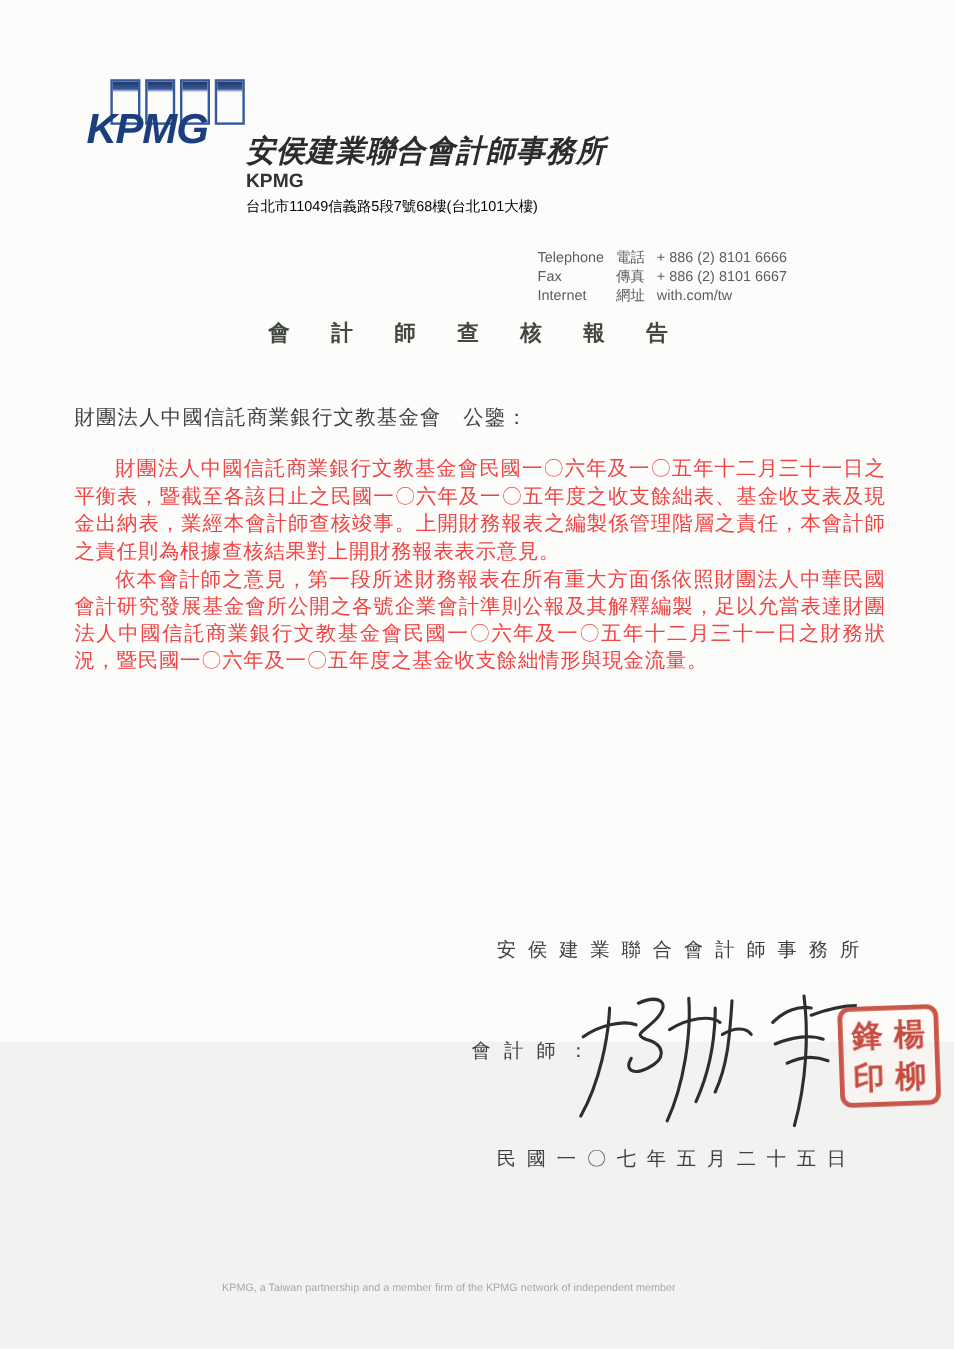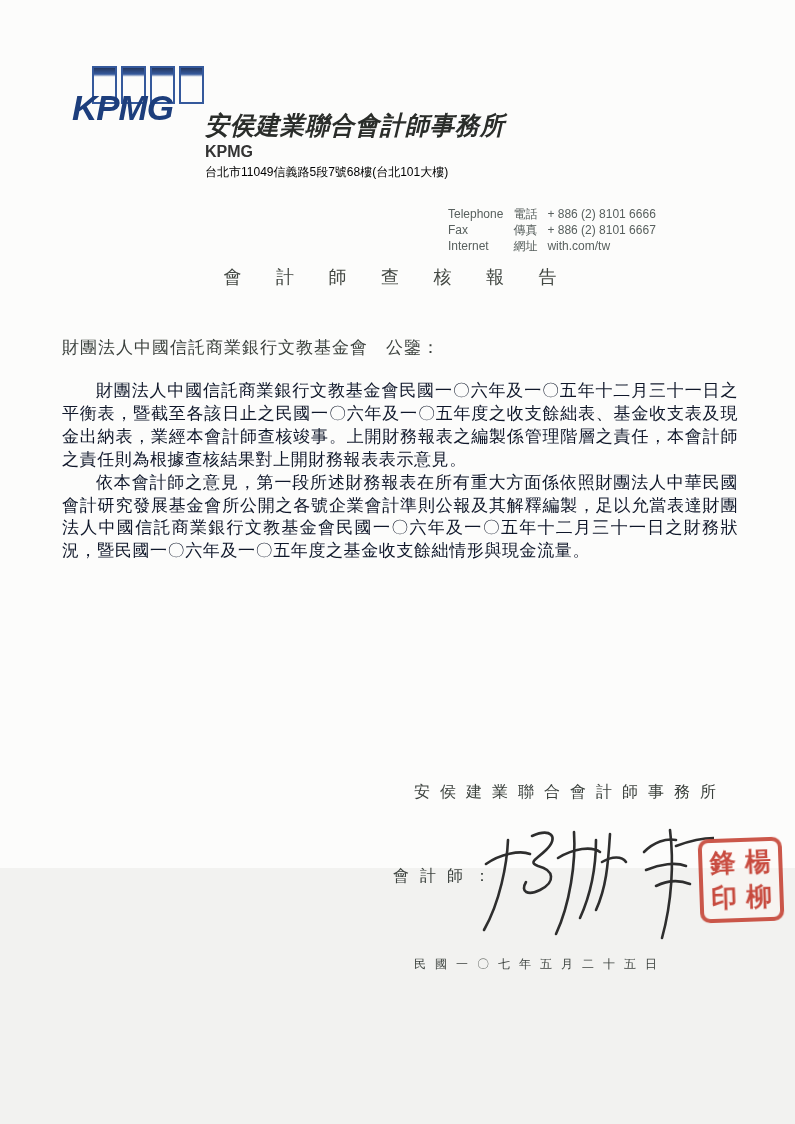--- a/index.html
+++ b/index.html
@@ -48,30 +48,30 @@
     font-family:"Liberation Sans","DejaVu Sans",sans-serif;
     font-size:12px;color:#58605e;line-height:16px;
     border-collapse:collapse;
     margin-top:48px;
   }
   .contact td{padding:0 10px 0 0;white-space:nowrap;}
   
   .report-title{
     position:absolute;left:0;top:265px;width:795px;
     text-align:center;font-size:18px;color:#434843;
-    letter-spacing:15px;font-weight:400;
+    letter-spacing:15px;font-weight:700;
   }
   
   .salutation{
     position:absolute;left:62px;top:336px;width:680px;
     font-size:17px;color:#3c423e;letter-spacing:1px;font-family:Liberation Serif, serif;
   }
   .body-text{
     position:absolute;left:62px;top:380px;width:676px;
-    font-size:17px;line-height:22.9px;color:#0f172a;
+    font-size:17px;line-height:22.9px;color:#ef4444;
     text-align:justify;letter-spacing:0.6px;
   }
   .body-text p{margin:0;text-indent:2em;}
   
   .sig-firm{
     position:absolute;left:414px;top:782px;
     font-size:16px;color:#3c423e;letter-spacing:10px;white-space:nowrap;
   }
   .signer-label{
     position:absolute;left:393px;top:866px;
@@ -94,21 +94,21 @@
     font-size:26px;font-weight:bold;color:rgba(194,57,43,.9);
     line-height:1;
   }
   
   .seal .c0{grid-column:2;grid-row:1;}
   .seal .c1{grid-column:2;grid-row:2;}
   .seal .c2{grid-column:1;grid-row:1;}
   .seal .c3{grid-column:1;grid-row:2;}
   .sig-date{
     position:absolute;left:414px;top:956px;
-    font-size:12px;color:#3c423e;letter-spacing:9px;white-space:nowrap;font-family:Liberation Mono, monospace;
+    font-size:16px;color:#3c423e;letter-spacing:9px;white-space:nowrap;font-family:Liberation Mono, monospace;
   }
   
   .footer{
     position:absolute;left:185px;top:1068px;width:450px;
     font-family:"Liberation Sans","DejaVu Sans",sans-serif;
     font-size:9px;line-height:11.5px;color:#a7aaa9;
   }
 </style>
 </head>
 <body>
@@ -191,15 +191,16 @@
   <div class="seal">
     <span class="c0">楊</span>
     <span class="c1">柳</span>
     <span class="c2">鋒</span>
     <span class="c3">印</span>
   </div>
 
   <div class="sig-date">民國一〇七年五月二十五日</div>
 
   <div class="footer">
+    <div>KPMG, a Taiwan partnership and a member firm of the KPMG network of independent member</div>
   </div>
 
 </div>
 
 </body></html>

